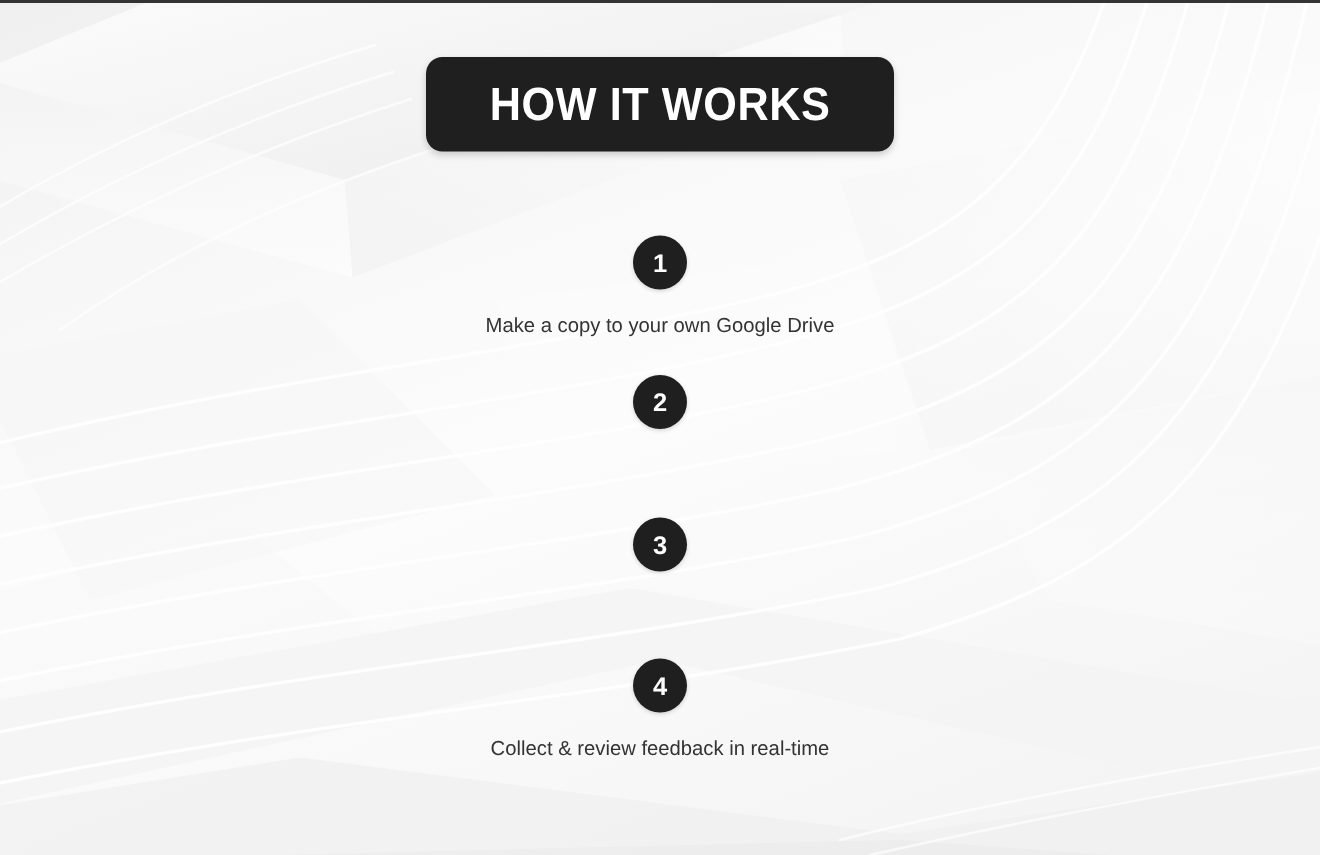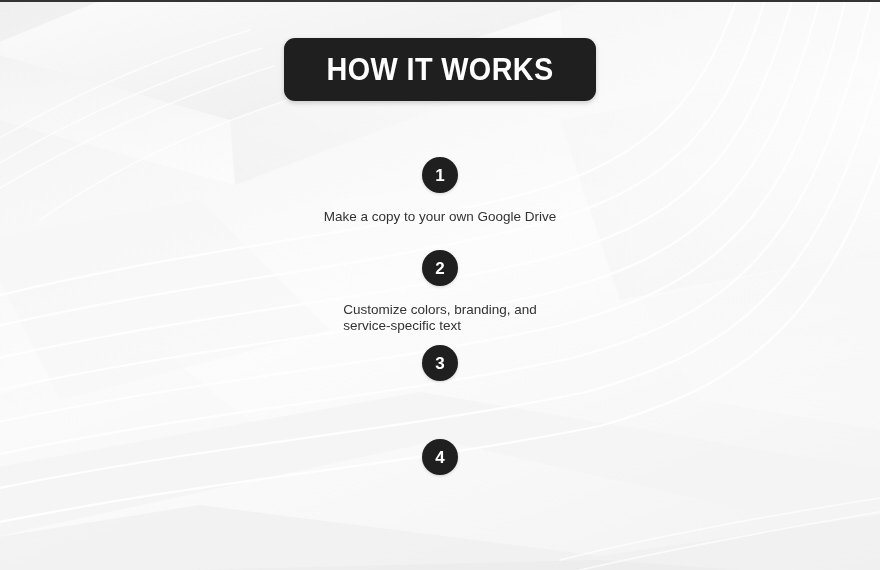--- a/index.html
+++ b/index.html
@@ -99,21 +99,21 @@
     font-size: 17px;
     font-weight: 700;
     line-height: 1;
     box-shadow: 0 1px 3px rgba(0,0,0,.16);
   }
   .step-label {
     margin-top: 16px;
     color: #333333;
     font-size: 13.5px;
     line-height: 16px;
-    text-align: left;
+    text-align: right;
     white-space: pre-line;
     max-width: 340px;
   }
 
   #step-1 { top: 157px; }
   #step-2 { top: 250px; }
   #step-3 { top: 345px; }
   #step-4 { top: 439px; }
 </style>
 </head>
@@ -186,27 +186,26 @@
 
   <div id="steps">
 
     <div class="step" id="step-1">
       <div class="step-badge">1</div>
       <div class="step-label">Make a copy to your own Google Drive</div>
     </div>
 
     <div class="step" id="step-2">
       <div class="step-badge">2</div>
-      <div class="step-label">Customize colors, branding, and
-service-specific text</div>
     </div>
 
     <div class="step" id="step-3">
       <div class="step-badge">3</div>
     </div>
 
     <div class="step" id="step-4">
       <div class="step-badge">4</div>
+      <div class="step-label">Collect &amp; review feedback in real-time</div>
     </div>
 
   </div>
 
 </div>
 
 </body></html>

